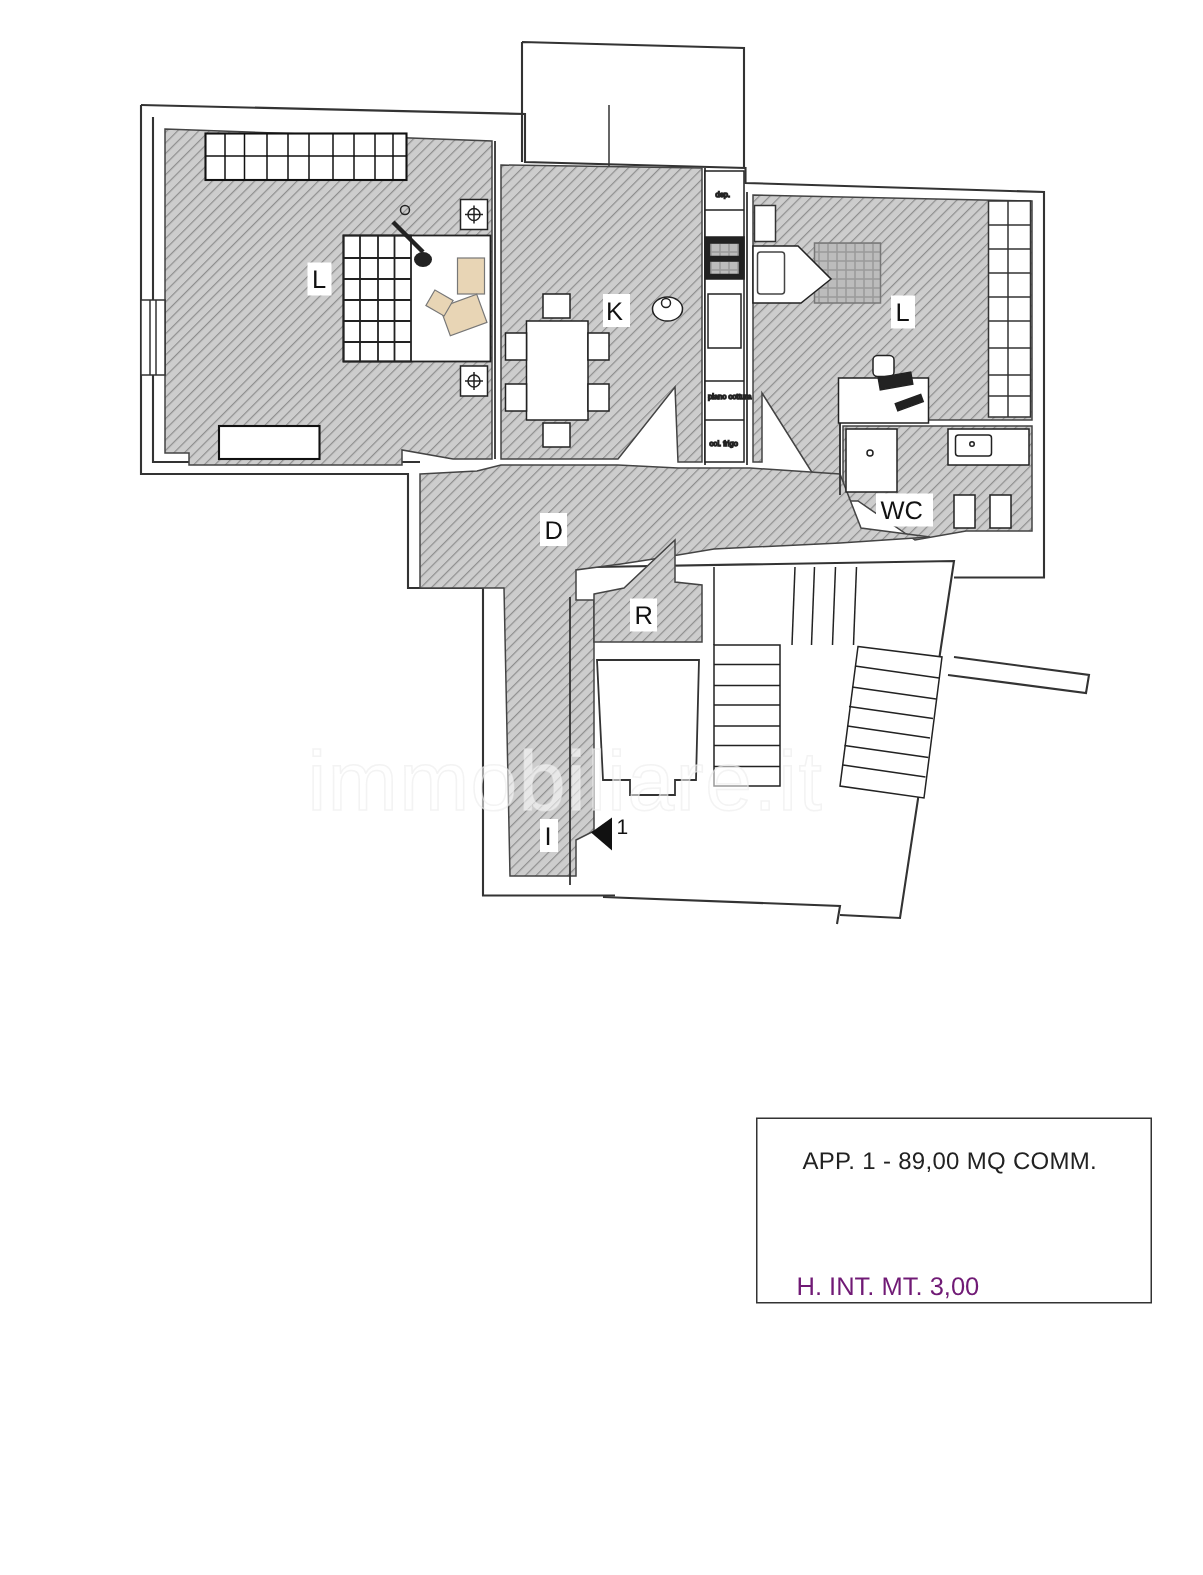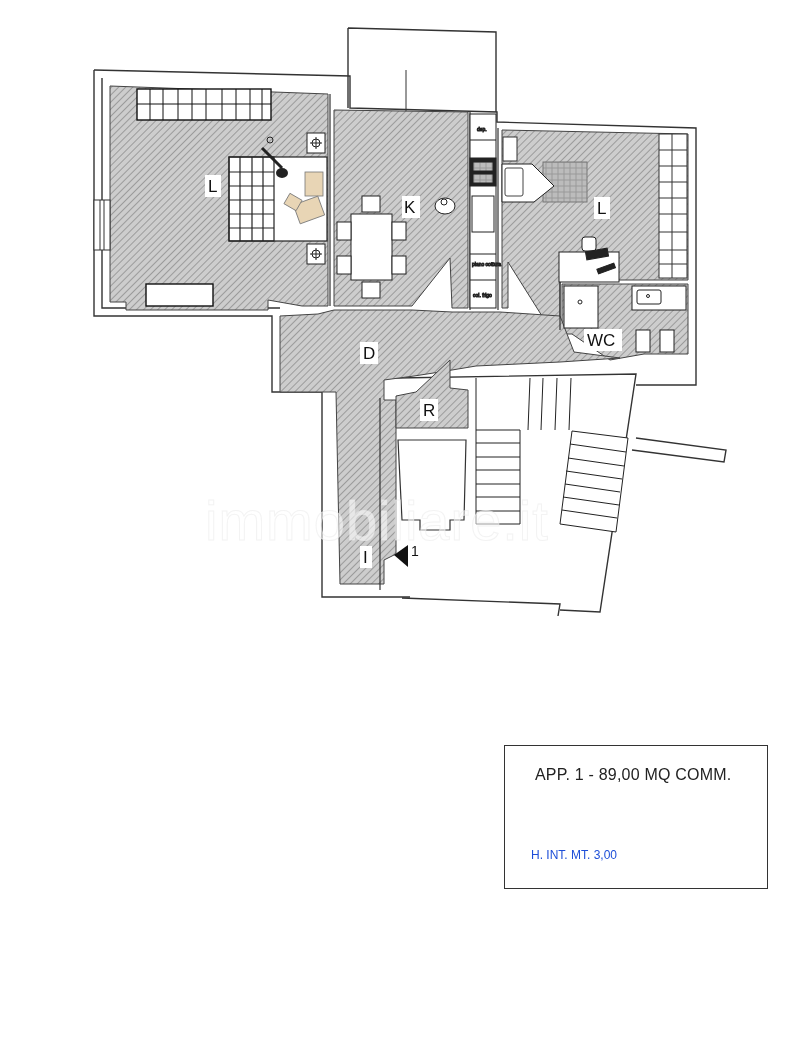--- a/index.html
+++ b/index.html
@@ -1,22 +1,22 @@
 <!DOCTYPE html>
 <html><head>
 <meta charset="utf-8">
 <style>
   html, body { margin:0; padding:0; background:#ffffff; }
   body { width:802px; height:1050px; position:relative; overflow:hidden; font-family:"Liberation Sans", sans-serif; }
   #plan { position:absolute; left:0; top:0; width:802px; height:1050px; }
   .room-label { font-family:"Liberation Sans", sans-serif; font-size:17px; fill:#111; }
   .tiny { font-family:"Liberation Sans", sans-serif; font-size:5px; fill:#333; }
-  .info-box { position:absolute; left:504px; top:745px; width:264px; height:144px; border:1.5px solid #333; box-sizing:border-box; background:#fff; }
+  .info-box { position:absolute; left:504px; top:745px; width:264px; height:124px; border:1.5px solid #333; box-sizing:border-box; background:#fff; }
   .info-line1 { position:absolute; left:30px; top:20px; font-size:16px; color:#222; letter-spacing:0.2px; }
-  .info-line2 { position:absolute; left:26px; top:102px; font-size:12px; color:#1d4ed8; }
+  .info-line2 { position:absolute; left:26px; top:102px; font-size:17px; color:#701a75; }
   .watermark { position:absolute; left:205px; top:488px; font-size:56px; font-weight:normal; color:rgba(255,255,255,0.55); letter-spacing:1px; -webkit-text-stroke:1px rgba(235,235,235,0.6); }
 </style>
 </head>
 <body>
 
 <svg id="plan" viewBox="0 0 802 1050" xmlns="http://www.w3.org/2000/svg">
   <defs>
     <pattern id="hatch" patternUnits="userSpaceOnUse" width="5" height="5" patternTransform="rotate(45)">
       <rect width="5" height="5" fill="#cdcdcd"></rect>
       <line x1="0" y1="0" x2="0" y2="5" stroke="#8e8e8e" stroke-width="1.6"></line>

